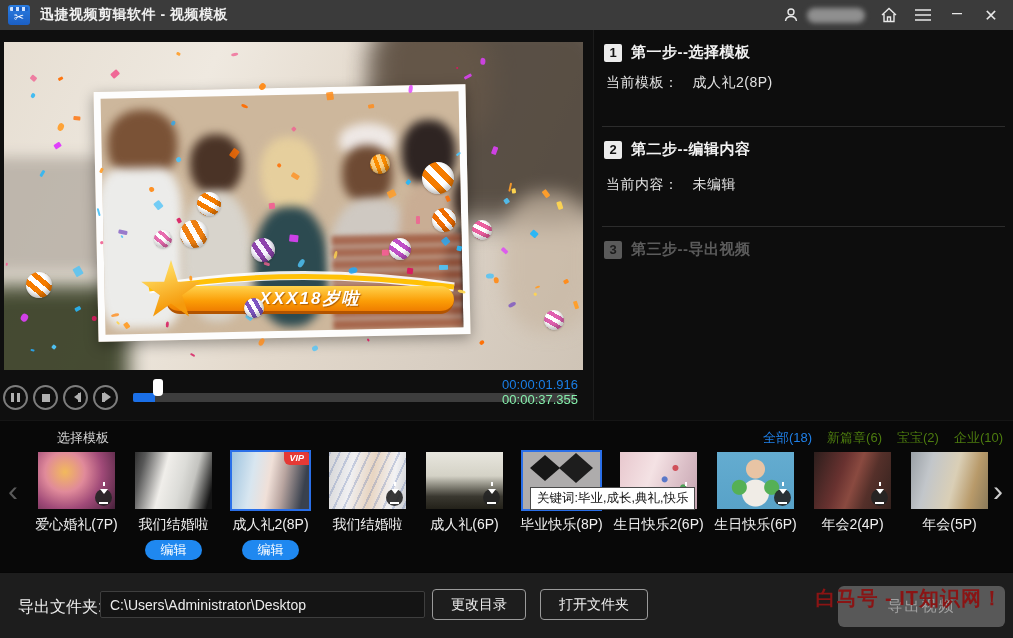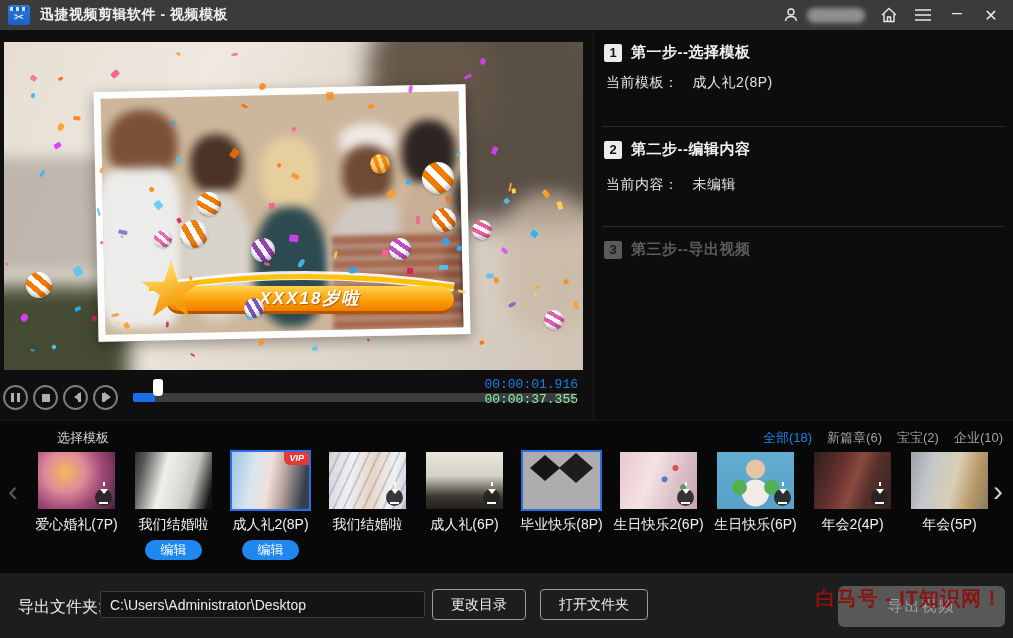--- a/index.html
+++ b/index.html
@@ -61,21 +61,21 @@
     clip-path:polygon(50% 0%,61% 35%,98% 35%,68% 57%,79% 91%,50% 70%,21% 91%,32% 57%,2% 35%,39% 35%);
     filter:drop-shadow(0 0 2px #fff) drop-shadow(0 0 1px #fff); z-index:5; }
   .banner { position:absolute; left:162px; top:244px; width:288px; height:28px; z-index:4;
     background:linear-gradient(180deg,#ffd34d 0%,#fb9d06 60%,#ef7d00 100%);
     border-radius:15px; border-bottom:3px solid #b25400;
     display:flex; align-items:center; justify-content:center; }
   .banner span { color:#fff; font-weight:bold; font-style:italic; font-size:17px; letter-spacing:2px;
     text-shadow:1px 1px 1px rgba(160,80,0,.8); }
 
   
-  .controls { position:absolute; left:0; top:345px; width:593px; height:45px;font-family:Liberation Mono, monospace; }
+  .controls { position:absolute; left:0; top:345px; width:593px; height:45px; }
   .pbtn { position:absolute; width:25px; height:25px; border:2px solid #7d7d7d; border-radius:50%; top:10px; cursor:pointer; }
   .pbtn .bar { position:absolute; width:3px; height:9px; background:#b0b0b0; top:6px; }
   .pbtn .sq { position:absolute; width:8px; height:8px; background:#b0b0b0; left:6.5px; top:6.5px; }
   .pbtn .tri-l { position:absolute; width:0; height:0; border:5px solid transparent; border-right:7px solid #b0b0b0; left:4px; top:5px; }
   .pbtn .tri-r { position:absolute; width:0; height:0; border:5px solid transparent; border-left:7px solid #b0b0b0; left:9px; top:5px; }
   .track { position:absolute; left:133px; top:18px; width:442px; height:9px; background:#3d3d3d; border-radius:2px; cursor:pointer; }
   .fill { position:absolute; left:0; top:0; height:9px; background:#1a6fe8; border-radius:2px 0 0 2px; }
   .handle { position:absolute; top:-14px; width:10px; height:17px; background:#fff; border-radius:3px 3px 4px 4px; cursor:grab; }
   .times { position:absolute; right:15px; top:2px; text-align:right; font-size:13px; line-height:15px; }
   .t-cur { color:#1a7ee6; }
@@ -90,21 +90,21 @@
   .step-sub { position:absolute; left:12px; font-size:14px; color:#e2e2e2; letter-spacing:.5px; }
   .step-sub b { font-weight:normal; margin-left:14px; }
   .hr { position:absolute; left:8px; right:8px; height:1px; background:#2c2c2c; }
   .disabled .badge { background:#5a5a5a; color:#1c1c1c; }
   .disabled .step-title { color:#5c5c5c; }
 
   
   .tpl-section { position:absolute; left:0; top:420px; width:1013px; height:152px; background:#080808; border-top:1px solid #151515; }
   .tpl-header { position:absolute; left:57px; top:8px; color:#d8d8d8; font-size:13px; }
   .tabs { position:absolute; right:10px; top:8px; display:flex; gap:15px; font-size:13px; }
-  .tab { color:#a3a3a3; cursor:pointer; }
+  .tab { color:#4d7c0f; cursor:pointer; }
   .tab.active { color:#2080e8; }
   .chev { position:absolute; top:55px; font-size:30px; line-height:30px; cursor:pointer; user-select:none; }
   .chev-l { left:8px; color:#5a5a5a; }
   .chev-r { right:10px; color:#cccccc; }
   .tpl-row { position:absolute; left:38px; top:31px; display:flex; gap:20px; }
   .tpl-item { width:77px; display:flex; flex-direction:column; align-items:center; cursor:pointer; }
   .thumb { position:relative; width:77px; height:57px; background:#333; }
   .thumb.sel { outline:2px solid #2a6fe8; }
   .vip-badge { position:absolute; right:0; top:0; background:#e53935; color:#fff; font-size:9px; font-weight:bold;
     font-style:italic; padding:1px 5px 2px 5px; border-radius:0 2px 0 6px; }
@@ -486,20 +486,21 @@
   </div>
         <div class="tpl-item">
     <div class="thumb t10">
       
       
     </div>
     <div class="tpl-label">年会(5P)</div>
 
   </div>
       </div>
+    <div class="tooltip">关键词:毕业,成长,典礼,快乐</div>
   </div>
 
   <div class="export-bar">
     <div class="exp-label">导出文件夹:</div>
     <input class="path-input" readonly="" value="C:\Users\Administrator\Desktop" style="">
     <button class="obtn btn-change">更改目录</button>
     <button class="obtn btn-open">打开文件夹</button>
     <button class="export-btn">导出视频</button>
     <div class="watermark">白马号 - IT知识网！</div>
   </div>

